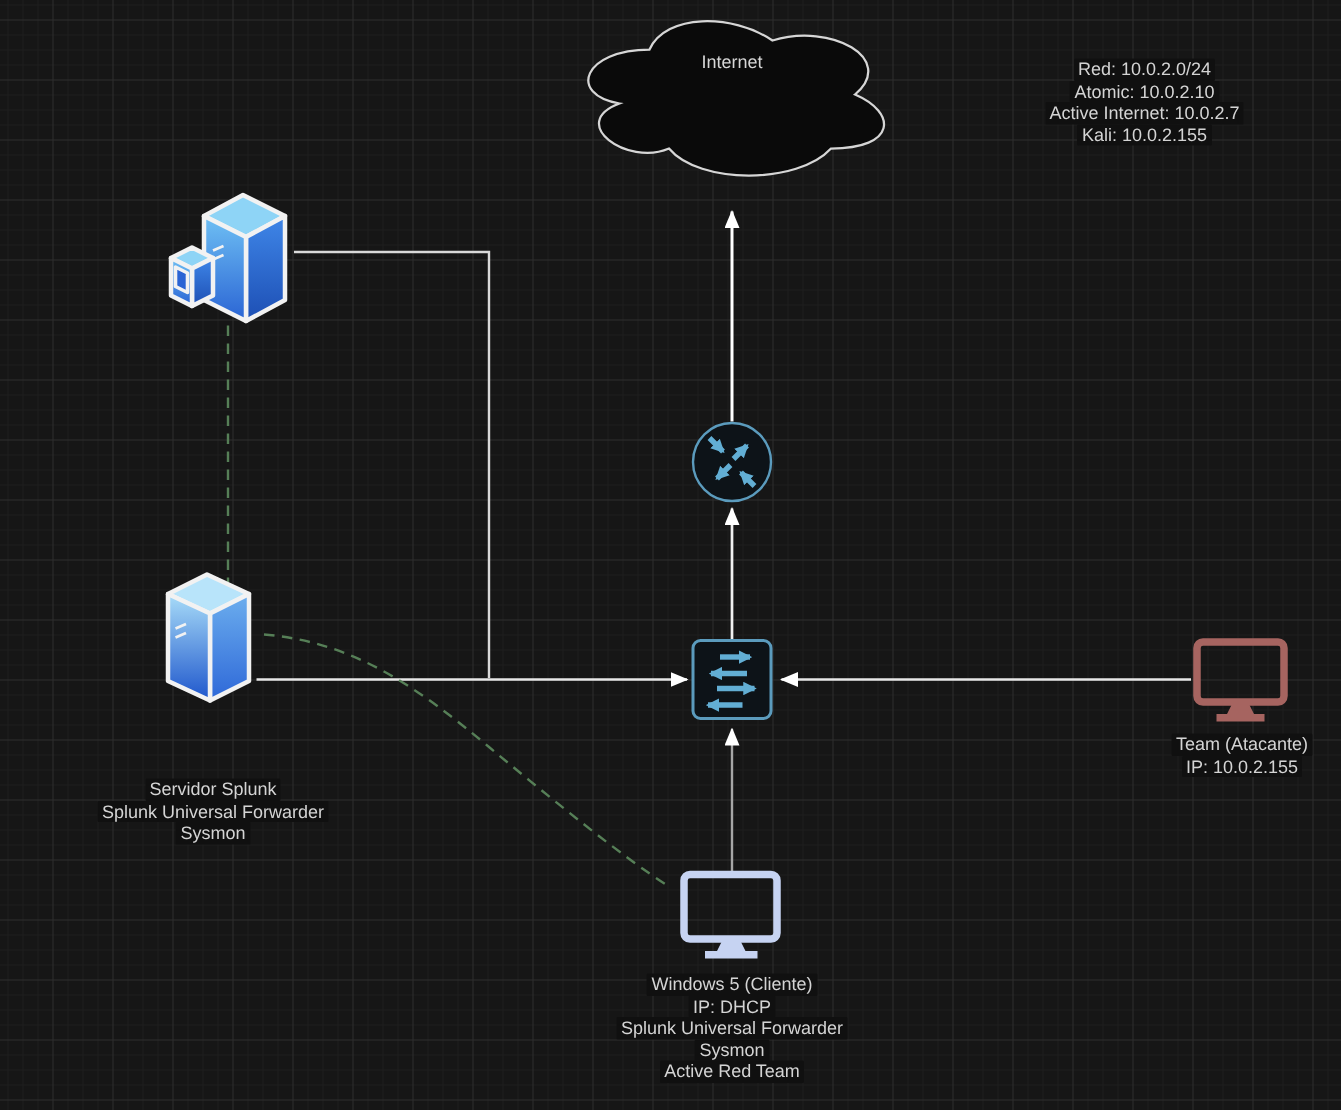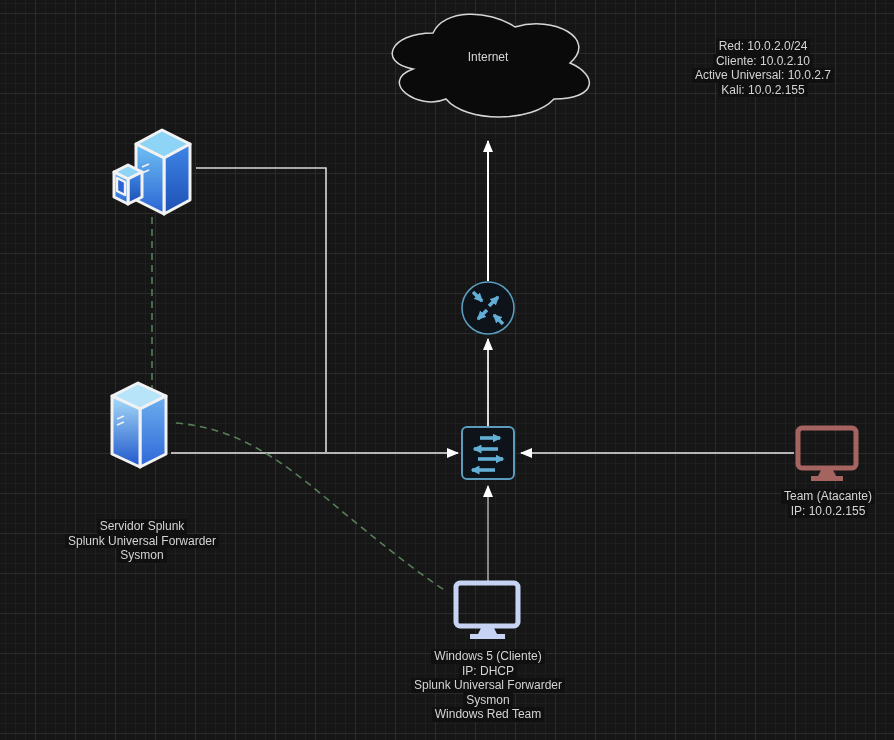--- a/index.html
+++ b/index.html
@@ -17,21 +17,21 @@
   }
   .abs{position:absolute;}
   svg{display:block;overflow:visible;}
   .node-label{
     position:absolute;text-align:center;font-size:12px;line-height:14.5px;
     color:#d4d4d4;letter-spacing:0;
   }
   .node-label .ln{display:inline-block;background:#101010;padding:0 3px;border-radius:1px;}
   .node-label div{line-height:14.5px;}
   #internet-label{
-    position:absolute;left:374px;top:50px;width:228px;text-align:center;
+    position:absolute;left:374px;top:34px;width:228px;text-align:center;
     font-size:12px;color:#d6d6d6;
   }
 </style>
 </head>
 <body>
 
 <div id="stage">
 
   <svg class="abs" style="left:0;top:0" width="894" height="740">
     <defs>
@@ -56,22 +56,22 @@
 
   <svg class="abs" style="left:374px;top:0" width="228" height="128" viewBox="0 0 228 128">
     <path d="M59,33 C15,33 4,63 39,69 C4,82 44,111 72,99 C92,123 158,123 180,99 C224,99 224,75 196,63 C224,39 180,15 141,27 C114,9 70,9 59,33 Z" fill="#0a0a0a" stroke="#d6d6d6" stroke-width="1.5"></path>
   </svg>
   <div id="internet-label">
     <span>Internet</span>
   </div>
 
   <div class="node-label" style="left:663px;top:39px;width:200px;">
     <div><span class="ln">Red: 10.0.2.0/24</span></div>
-    <div><span class="ln">Cliente: 10.0.2.10</span></div>
-    <div><span class="ln">Active Universal: 10.0.2.7</span></div>
+    <div><span class="ln">Atomic: 10.0.2.10</span></div>
+    <div><span class="ln">Active Internet: 10.0.2.7</span></div>
     <div><span class="ln">Kali: 10.0.2.155</span></div>
   </div>
 
   <svg class="abs" style="left:106px;top:120px" width="92" height="96" viewBox="0 0 92 96">
     <defs>
       <linearGradient id="adFront" x1="0" y1="0" x2="0" y2="1">
         <stop offset="0" stop-color="#6fc0f4"></stop>
           <stop offset="1" stop-color="#2a64d4"></stop>
       </linearGradient>
       <linearGradient id="adRight" x1="0" y1="0" x2="0" y2="1">
@@ -154,16 +154,16 @@
 
   <svg class="abs" style="left:451px;top:578px" width="72" height="66" viewBox="0 0 72 66">
     <rect x="5" y="5" width="62" height="43" rx="4" fill="none" stroke="#c6d3f2" stroke-width="5"></rect>
     <path d="M30,50 L43,50 L46,56 L54,56 L54,61 L19,61 L19,56 L27,56 Z" fill="#c6d3f2"></path>
   </svg>
   <div class="node-label" style="left:378px;top:649px;width:220px;">
     <div><span class="ln">Windows 5 (Cliente)</span></div>
     <div><span class="ln">IP: DHCP</span></div>
     <div><span class="ln">Splunk Universal Forwarder</span></div>
     <div><span class="ln">Sysmon</span></div>
-    <div><span class="ln">Windows Red Team</span></div>
+    <div><span class="ln">Active Red Team</span></div>
   </div>
 
 </div>
 
 </body></html>

